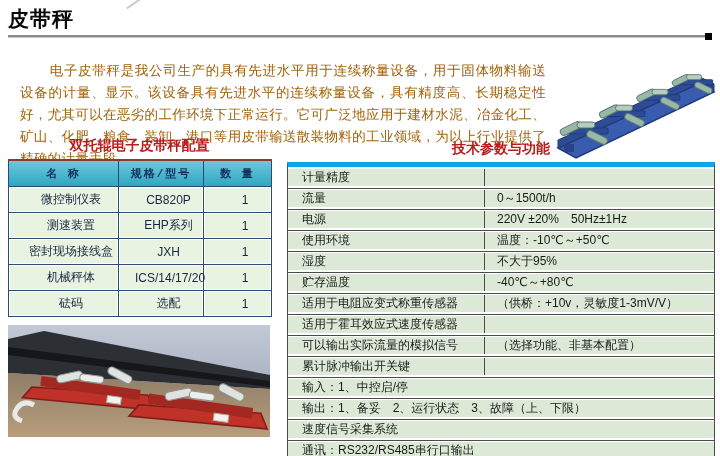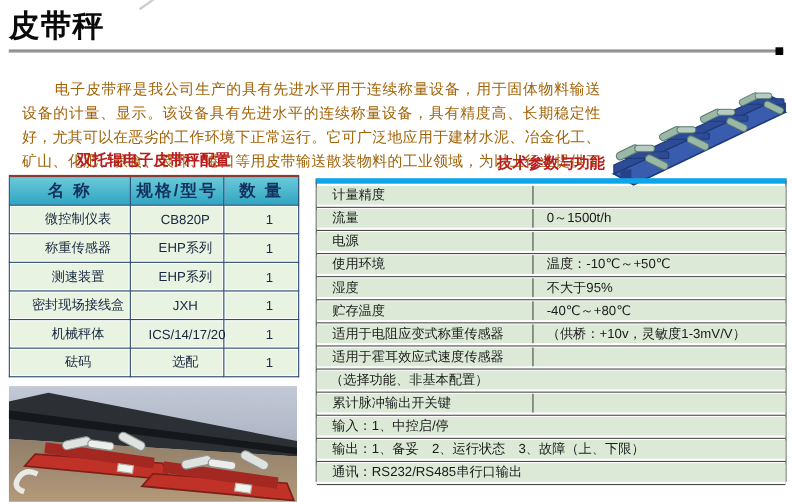--- a/index.html
+++ b/index.html
@@ -7,39 +7,39 @@
     width:720px; height:456px;
     background:#ffffff;
     font-family:"Liberation Sans","DejaVu Sans",sans-serif;
     color:#111;
     overflow:hidden;
   }
   .page { position:relative; width:720px; height:456px; background:#fff; }
 
   
   .hdr { padding:5px 8px 0 8px; }
-  .page-title { margin:0; font-size:28px; font-weight:bold; color:#0a0a0a; letter-spacing:1px; }
+  .page-title { margin:0; font-size:21px; font-weight:bold; color:#0a0a0a; letter-spacing:1px; }
   .rule { position:relative; margin-top:2px; height:2px; background:#8a8a8a; border-bottom:1px solid #c8c8c8; }
   .rule-cap { position:absolute; right:0; top:-2px; width:7px; height:7px; background:#000; }
   .artifact { position:absolute; left:128px; top:2px; width:16px; height:9px;
     border-top:2px solid #b5b5b5; transform:rotate(-35deg); opacity:.7; }
 
   
   .intro { padding:10px 2px 0 8px; }
   .intro-fig { float:right; width:166px; height:117px; margin:-4px 0 2px 6px; background:#fff; }
   .intro-text { margin:12px; font-size:13.5px; line-height:22px; text-indent:2.2em;
     color:#a16207; letter-spacing:.3px; text-align:justify; }
 
   
   .left-col { position:absolute; left:8px; top:137px; width:263px; }
   .section-title { margin:0 0 4px 0; font-size:14px; font-weight:bold; color:#b91c1c;text-align:center; }
   table.config { border-collapse:collapse; table-layout:fixed; width:263px;
     border:1px solid #2c4a74; border-top:2px solid #8a3a30; }
   table.config th { height:23px; background:linear-gradient(#6cc9da,#2fa6c2);
-    color:#13325e; font-size:15px; font-weight:bold; border:1px solid #2c4a74; letter-spacing:2px; }
+    color:#13325e; font-size:11px; font-weight:bold; border:1px solid #2c4a74; letter-spacing:2px;font-family:Liberation Mono, monospace; }
   table.config td { height:23px; background:#e9f3e2; text-align:center; font-size:12px;
     color:#16263e; border:1px solid #2c4a74; box-shadow:inset 0 0 0 1px #ffffff;padding-left:16px; }
   .photo-fig { margin-top:8px; width:262px; height:112px; }
 
   
   .right-col { position:absolute; left:287px; top:140px; width:428px; }
   .tech-table { margin-top:4px; border-left:1px solid #4a4a4a; border-right:1px solid #4a4a4a;
     border-top:5px solid #0ea5e9; padding-top:2px; }
   .trow { display:flex; height:17px; margin-bottom:4px; background:#dbe9d6;
     box-shadow:0 2px 0 #ffffff, 0 3px 0 #4a4a4a; }
@@ -115,25 +115,20 @@
         <tr>
           <th>名 称</th>
           <th>规格/型号</th>
           <th>数 量</th>
         </tr>
       </thead>
       <tbody>
         <tr>
           <td>微控制仪表</td>
           <td>CB820P</td>
-          <td>1</td>
-        </tr>
-        <tr>
-          <td>称重传感器</td>
-          <td>EHP系列</td>
           <td>1</td>
         </tr>
         <tr>
           <td>测速装置</td>
           <td>EHP系列</td>
           <td>1</td>
         </tr>
         <tr>
           <td>密封现场接线盒</td>
           <td>JXH</td>
@@ -200,20 +195,21 @@
     <div class="tech-table">
       <div class="trow">
         <div class="cell-label">计量精度</div>
       </div>
       <div class="trow">
         <div class="cell-label">流量</div>
         <div class="cell-value">0～1500t/h</div>
       </div>
       <div class="trow">
         <div class="cell-label">电源</div>
+        <div class="cell-value">220V ±20%　50Hz±1Hz</div>
       </div>
       <div class="trow">
         <div class="cell-label">使用环境</div>
         <div class="cell-value">温度：-10℃～+50℃</div>
       </div>
       <div class="trow">
         <div class="cell-label">湿度</div>
         <div class="cell-value">不大于95%</div>
       </div>
       <div class="trow">
@@ -221,31 +217,35 @@
         <div class="cell-value">-40℃～+80℃</div>
       </div>
       <div class="trow">
         <div class="cell-label">适用于电阻应变式称重传感器</div>
         <div class="cell-value">（供桥：+10v，灵敏度1-3mV/V）</div>
       </div>
       <div class="trow">
         <div class="cell-label">适用于霍耳效应式速度传感器</div>
       </div>
       <div class="trow">
+        <div class="cell-label">可以输出实际流量的模拟信号</div>
         <div class="cell-value">（选择功能、非基本配置）</div>
       </div>
       <div class="trow">
         <div class="cell-label">累计脉冲输出开关键</div>
         <div class="cell-value"></div>
       </div>
       <div class="trow full">
         <div class="cell-label">输入：1、中控启/停</div>
       </div>
       <div class="trow full">
         <div class="cell-label">输出：1、备妥　2、运行状态　3、故障（上、下限）</div>
       </div>
       <div class="trow full">
+        <div class="cell-label">速度信号采集系统</div>
+      </div>
+      <div class="trow full">
         <div class="cell-label">通讯：RS232/RS485串行口输出</div>
       </div>
     </div>
   </div>
 
 </div>
 
 </body></html>

